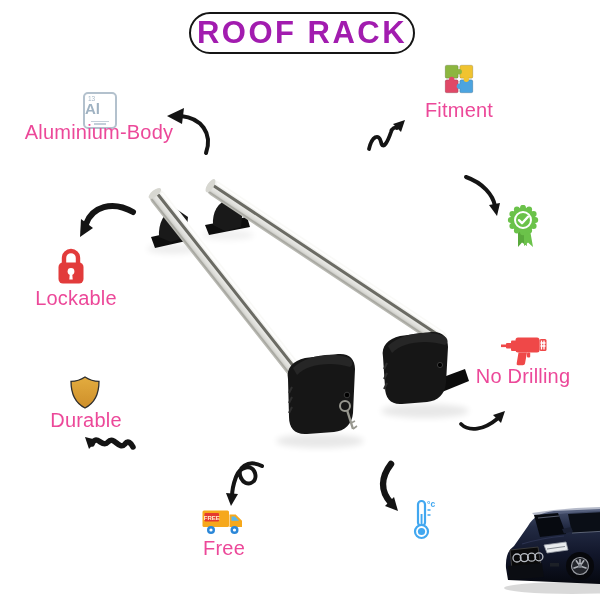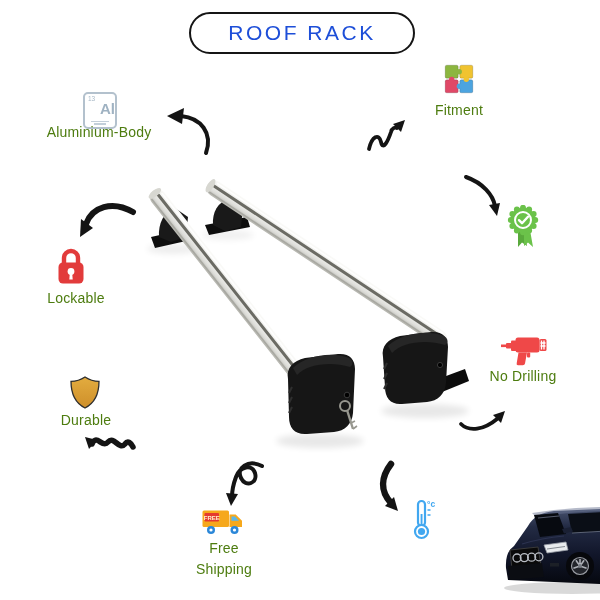--- a/index.html
+++ b/index.html
@@ -7,27 +7,27 @@
     position:relative;width:600px;height:600px;background:#ffffff;overflow:hidden;
     font-family:"Liberation Sans", sans-serif;color:#1f1f1f;
   }
   .abs{position:absolute;}
   
   .title-pill{
     position:absolute;left:189px;top:12px;width:222px;height:38px;
     border:2.5px solid #151515;border-radius:22px;
     display:flex;align-items:center;justify-content:center;
   }
-  .title-text{font-size:21px;font-weight:400;letter-spacing:2.5px;color:#1d4ed8;}
+  .title-text{font-size:31px;font-weight:700;letter-spacing:2.5px;color:#a21caf;}
   
-  .flabel{position:absolute;text-align:center;font-size:14px;line-height:21px;color:#4d7c0f;letter-spacing:.2px;}
+  .flabel{position:absolute;text-align:center;font-size:20px;line-height:21px;color:#ec4899;letter-spacing:.2px;}
   
   .al-box{position:absolute;left:83px;top:92px;width:30px;height:33px;border:2px solid #B3C1CD;border-radius:5px;}
   .al-num{position:absolute;top:1px;left:3px;font-size:6.5px;color:#A7B8C6;}
-  .al-sym{display:block;text-align:right;margin-top:6px;font-size:15px;font-weight:600;color:#9FB2C2;}
+  .al-sym{display:block;text-align:left;margin-top:6px;font-size:15px;font-weight:600;color:#9FB2C2;}
   .al-bar{position:absolute;left:50%;transform:translateX(-50%);height:1.5px;background:#C3CFD9;}
   .al-bar1{bottom:5px;width:18px;}
   .al-bar2{bottom:2.5px;width:12px;}
   svg{display:block;}
   .arrows{position:absolute;left:0;top:0;pointer-events:none;}
   .ast{fill:none;stroke:#141414;stroke-linecap:round;}
   .ahd{fill:#141414;stroke:none;}
   .car-wrap{position:absolute;left:502px;top:500px;width:98px;height:98px;overflow:hidden;}
 </style>
 </head>
@@ -227,21 +227,20 @@
     <text x="9.8" y="13.6" font-size="6" font-weight="bold" text-anchor="middle" fill="#FFF3CF">FREE</text>
     <path d="M27.5,8.5 h6.2 l6.3,6.2 v6.3 h-12.5 Z" fill="#F6A81C"></path>
     <path d="M29.5,10.5 h3.6 l3.9,4.2 h-7.5 Z" fill="#5BB7E8"></path>
     <circle cx="9" cy="24" r="4" fill="#2B87D8"></circle>
       <circle cx="9" cy="24" r="1.6" fill="#ffffff"></circle>
     <circle cx="32.5" cy="24" r="4" fill="#2B87D8"></circle>
       <circle cx="32.5" cy="24" r="1.6" fill="#ffffff"></circle>
   </svg>
   <div class="flabel" style="left:169px;top:538px;width:110px;">
     <div>Free</div>
-    <div>Shipping</div>
   </div>
 
   <svg class="abs" style="left:407px;top:498px;" width="30" height="44" viewBox="0 0 30 44">
     <rect x="11" y="3" width="7" height="25" rx="3.5" fill="#ffffff" stroke="#41A7F0" stroke-width="2.2"></rect>
     <rect x="13.6" y="16" width="1.9" height="11" fill="#41A7F0"></rect>
     <circle cx="14.5" cy="33.5" r="6.5" fill="#ffffff" stroke="#41A7F0" stroke-width="2.2"></circle>
     <circle cx="14.5" cy="33.5" r="3.6" fill="#41A7F0"></circle>
     <path d="M20.5,12 h3 M20.5,17 h3" stroke="#41A7F0" stroke-width="1.5"></path>
     <text x="20" y="8.5" font-size="8.5" font-weight="bold" fill="#41A7F0">°c</text>
   </svg>

